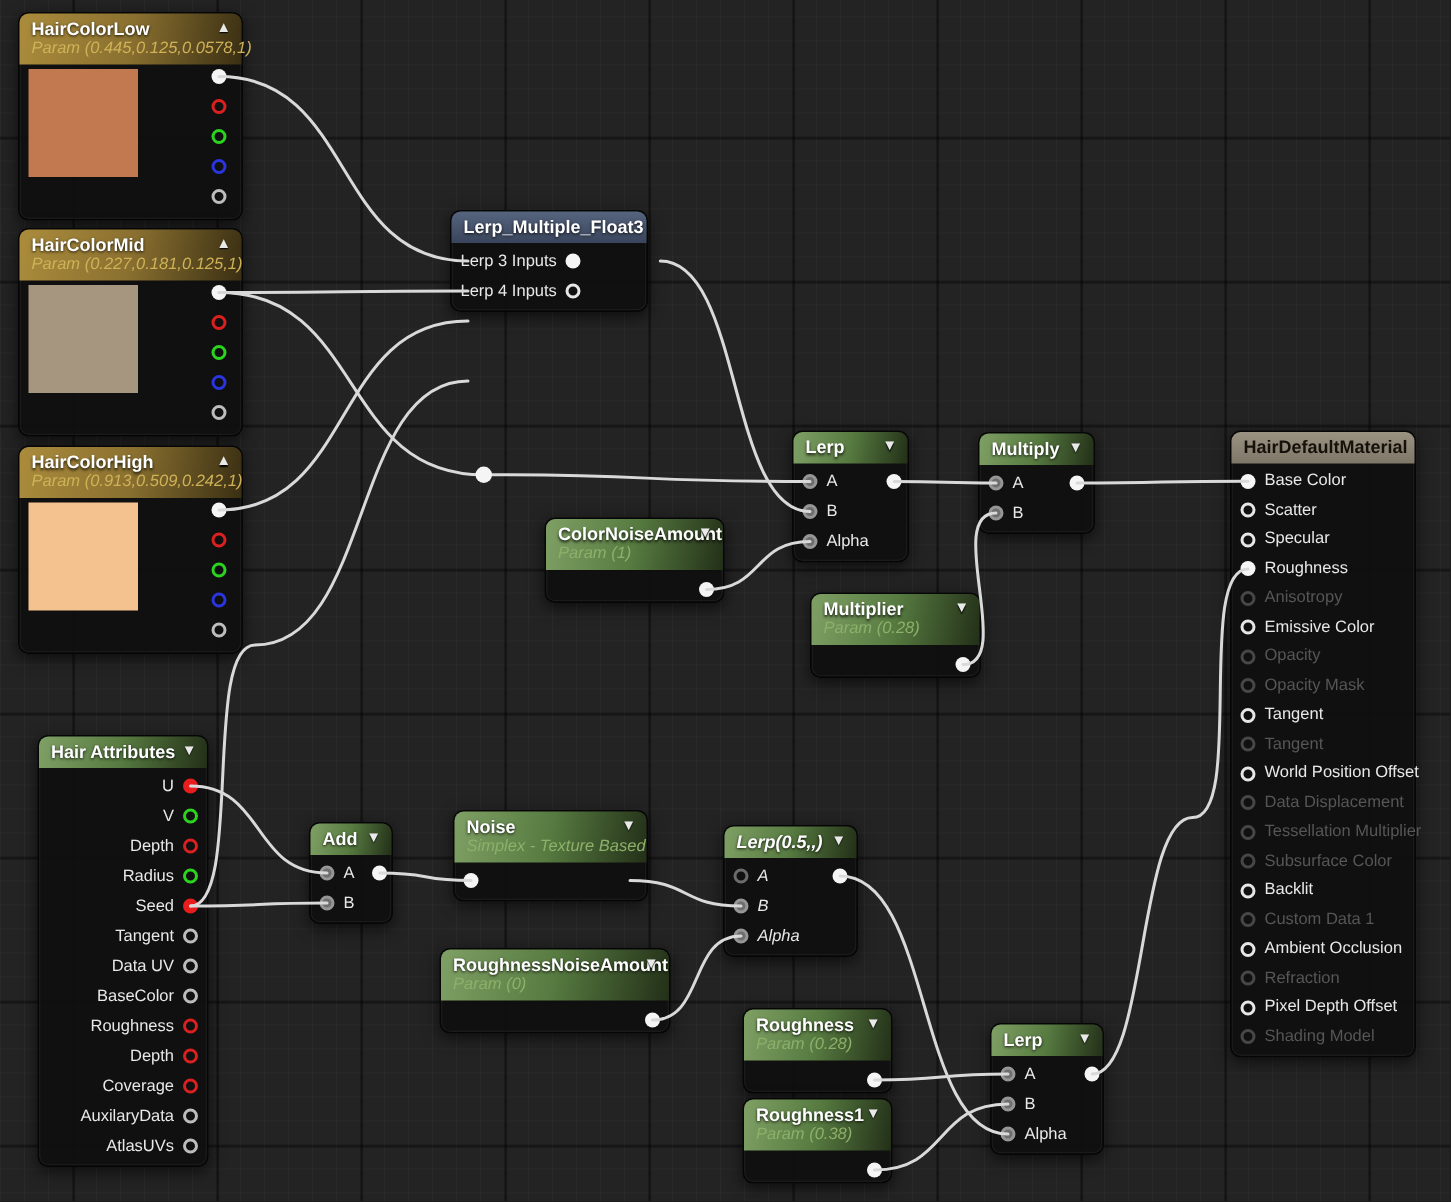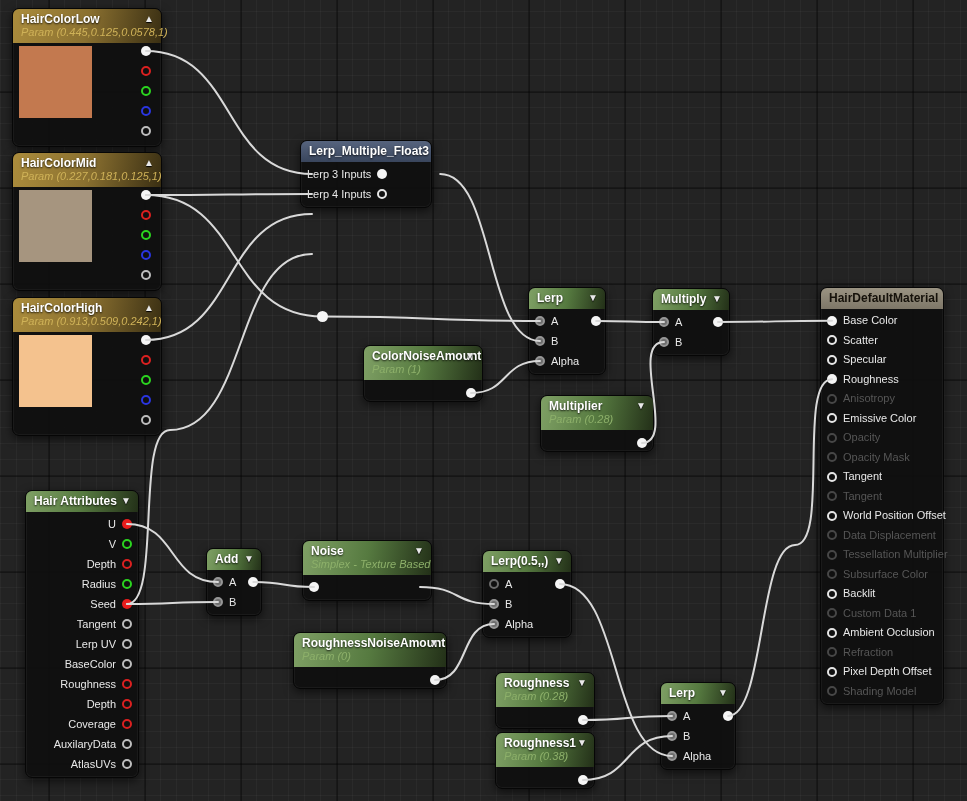--- a/index.html
+++ b/index.html
@@ -349,21 +349,21 @@
         </div>
         <div class="row rout">
           <span class="plabel">Seed</span>
           <span class="pin p-red-filled"></span>
         </div>
         <div class="row rout">
           <span class="plabel">Tangent</span>
           <span class="pin p-gray-hollow"></span>
         </div>
         <div class="row rout">
-          <span class="plabel">Lerp UV</span>
+          <span class="plabel">Data UV</span>
           <span class="pin p-gray-hollow"></span>
         </div>
         <div class="row rout">
           <span class="plabel">BaseColor</span>
           <span class="pin p-gray-hollow"></span>
         </div>
         <div class="row rout">
           <span class="plabel">Roughness</span>
           <span class="pin p-red-hollow"></span>
         </div>
@@ -419,21 +419,21 @@
       <div class="nbody">
         <div class="cols">
           <div>
             <div class="row rout">
               <span class="pin p-white-filled"></span>
             </div>
           </div>
         </div>
       </div>
     </div>
-    <div class="node t-func hdr-green" style="left: 482px; top: 550px; width: 88px;">
+    <div class="node t-func hdr-green" style="left: 482px; top: 550px; width: 88px; font-style: italic;">
       <div class="nhead">
         <span class="ntitle">Lerp(0.5,,)</span>
         <span class="arrow">▼</span>
       </div>
       <div class="nbody">
         <div class="cols">
           <div>
             <div class="row">
               <span class="pin p-in-hollow"></span>
               <span class="plabel">A</span>

